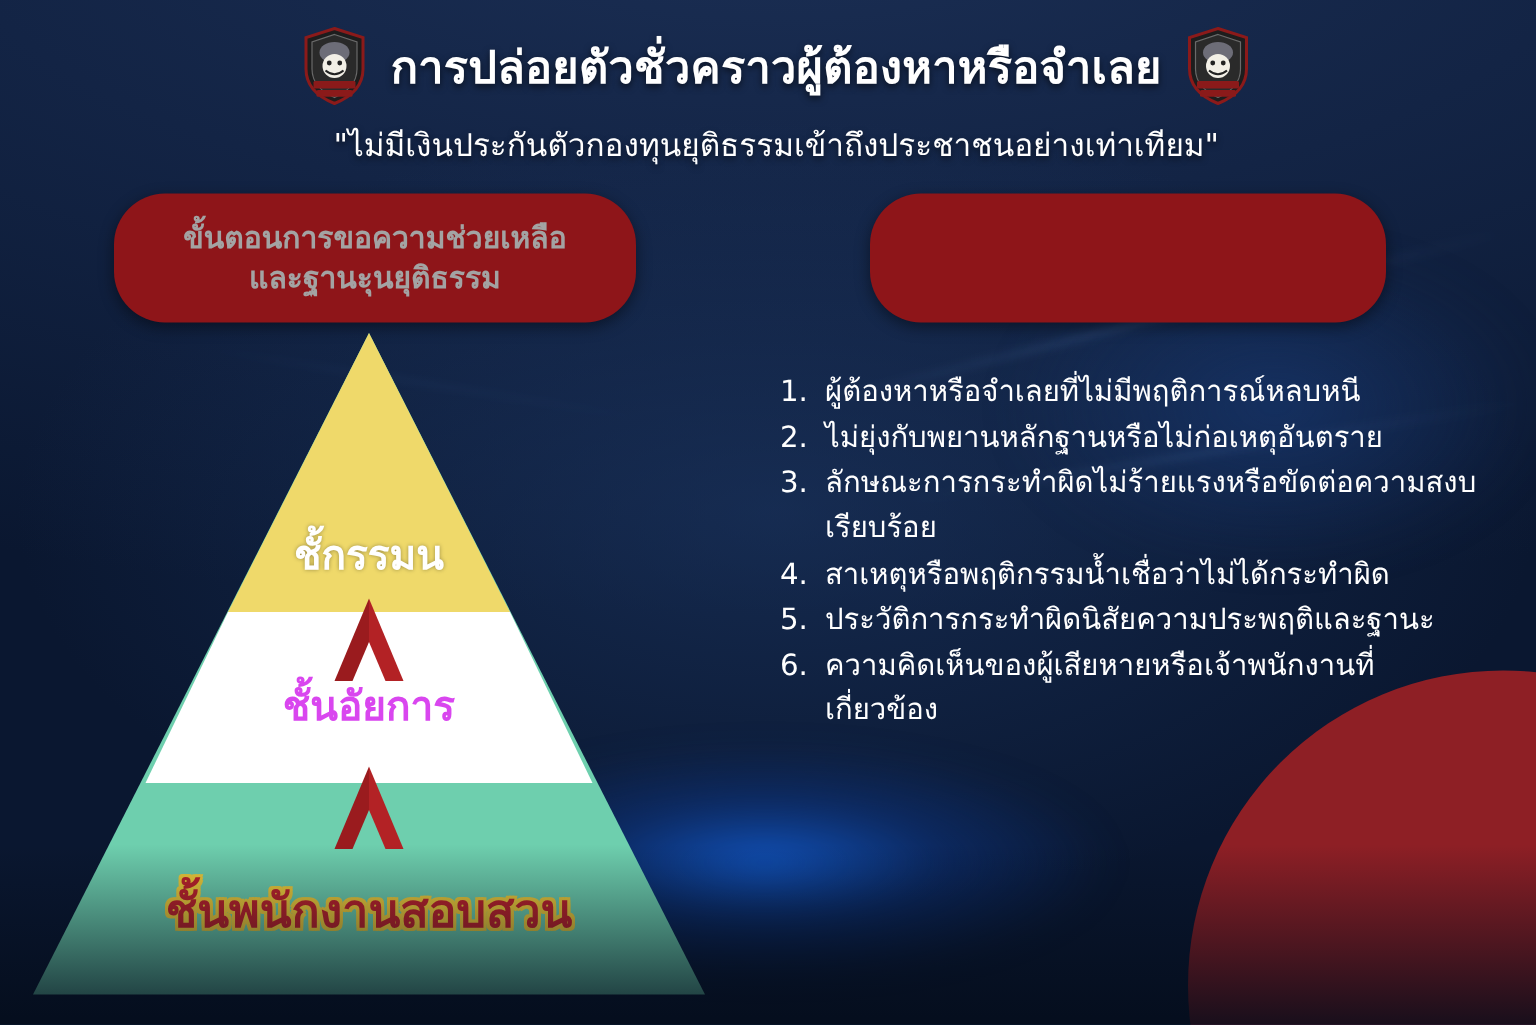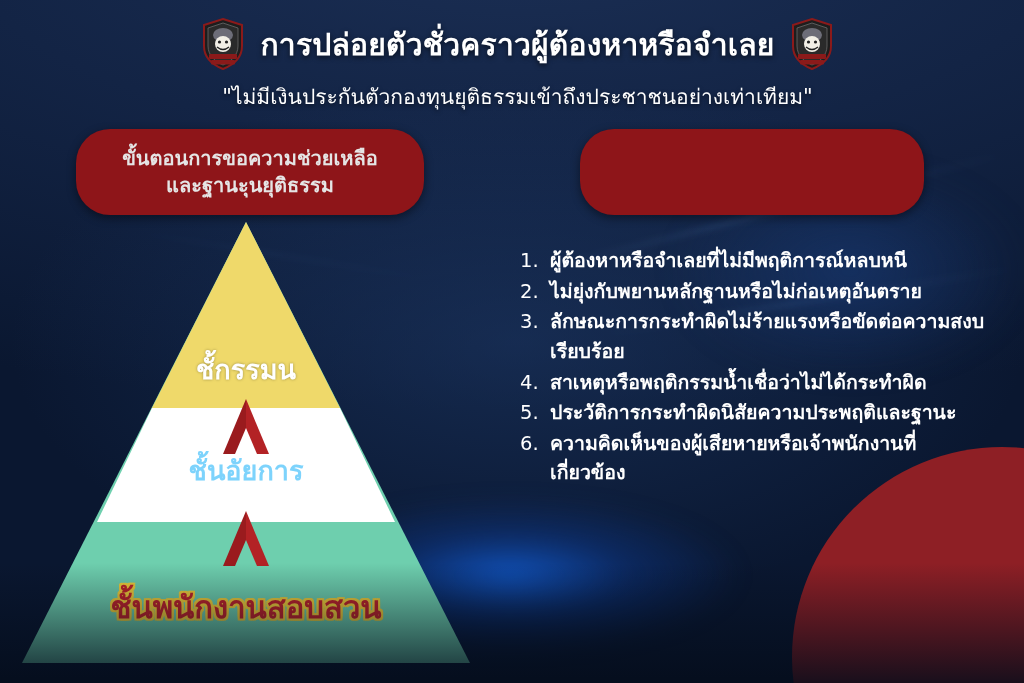--- a/index.html
+++ b/index.html
@@ -94,21 +94,21 @@
     color: #ffffff;
     font-size: 21px;
     text-shadow: 0 2px 4px rgba(0,0,0,.55);
   }
 
   
   .pill {
     position: absolute;
     background: #8e1519;
     border-radius: 34px;
-    color: #e5e5e5;
+    color: #a3a3a3;
     font-size: 20px;
     font-weight: bold;
     line-height: 1.35;
     display: flex;
     align-items: center;
     justify-content: center;
     text-align: center;
     box-shadow: 0 3px 10px rgba(0,0,0,.45);
     padding: 0 16px;
     box-sizing: border-box;
@@ -124,21 +124,21 @@
     width: 100%;
     text-align: center;
     font-weight: bold;
     pointer-events: none;
   }
   .lbl-court {
     top: 126px; font-size: 27px; color: #ffffff;
     text-shadow: 0 0 3px rgba(0,0,0,.35);
   }
   .lbl-pros {
-    top: 227px; font-size: 27px; color: #7dd3fc;
+    top: 227px; font-size: 27px; color: #d946ef;
   }
   .lbl-inv {
     top: 360px; font-size: 31px; color: #c0232a;
     text-shadow:
       -2px -2px 0 #f3cf3a,  2px -2px 0 #f3cf3a,
       -2px  2px 0 #f3cf3a,  2px  2px 0 #f3cf3a,
        0   -2px 0 #f3cf3a,  0    2px 0 #f3cf3a,
       -2px  0   0 #f3cf3a,  2px  0   0 #f3cf3a;
   }
 
@@ -151,21 +151,21 @@
     font-size: 19.5px;
     line-height: 1.52;
   }
   .crit-item {
     display: flex;
     align-items: flex-start;
     gap: 4px;
     margin-bottom: 1px;
   }
   .crit-num { flex: 0 0 26px; text-align: left; }
-  .crit-txt { flex: 1 1 auto; font-weight: bold; }
+  .crit-txt { flex: 1 1 auto; }
 </style>
 </head>
 <body>
 
 <div id="stage">
 
   <div class="bg-base"></div>
   <div class="bg-vign"></div>
   <div class="bg-glow-right"></div>
   <div class="bg-glow-blue"></div>

